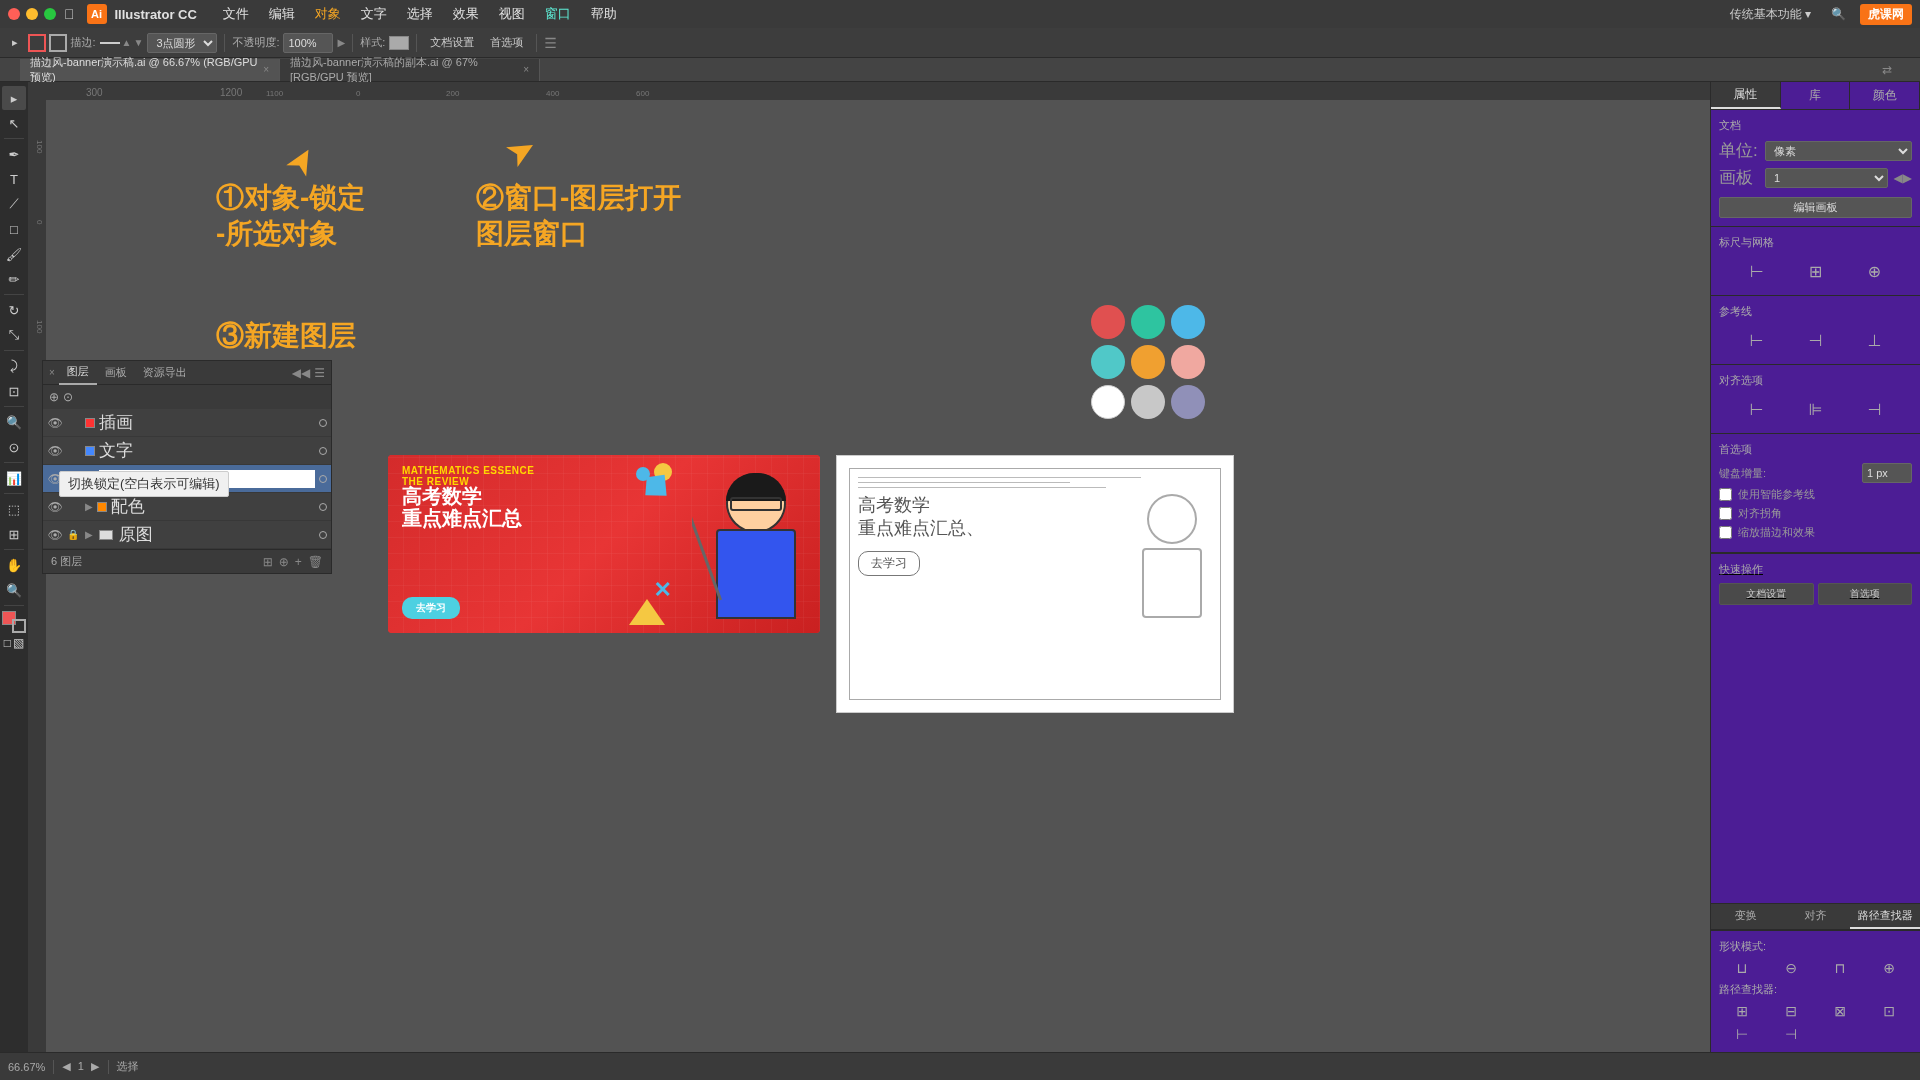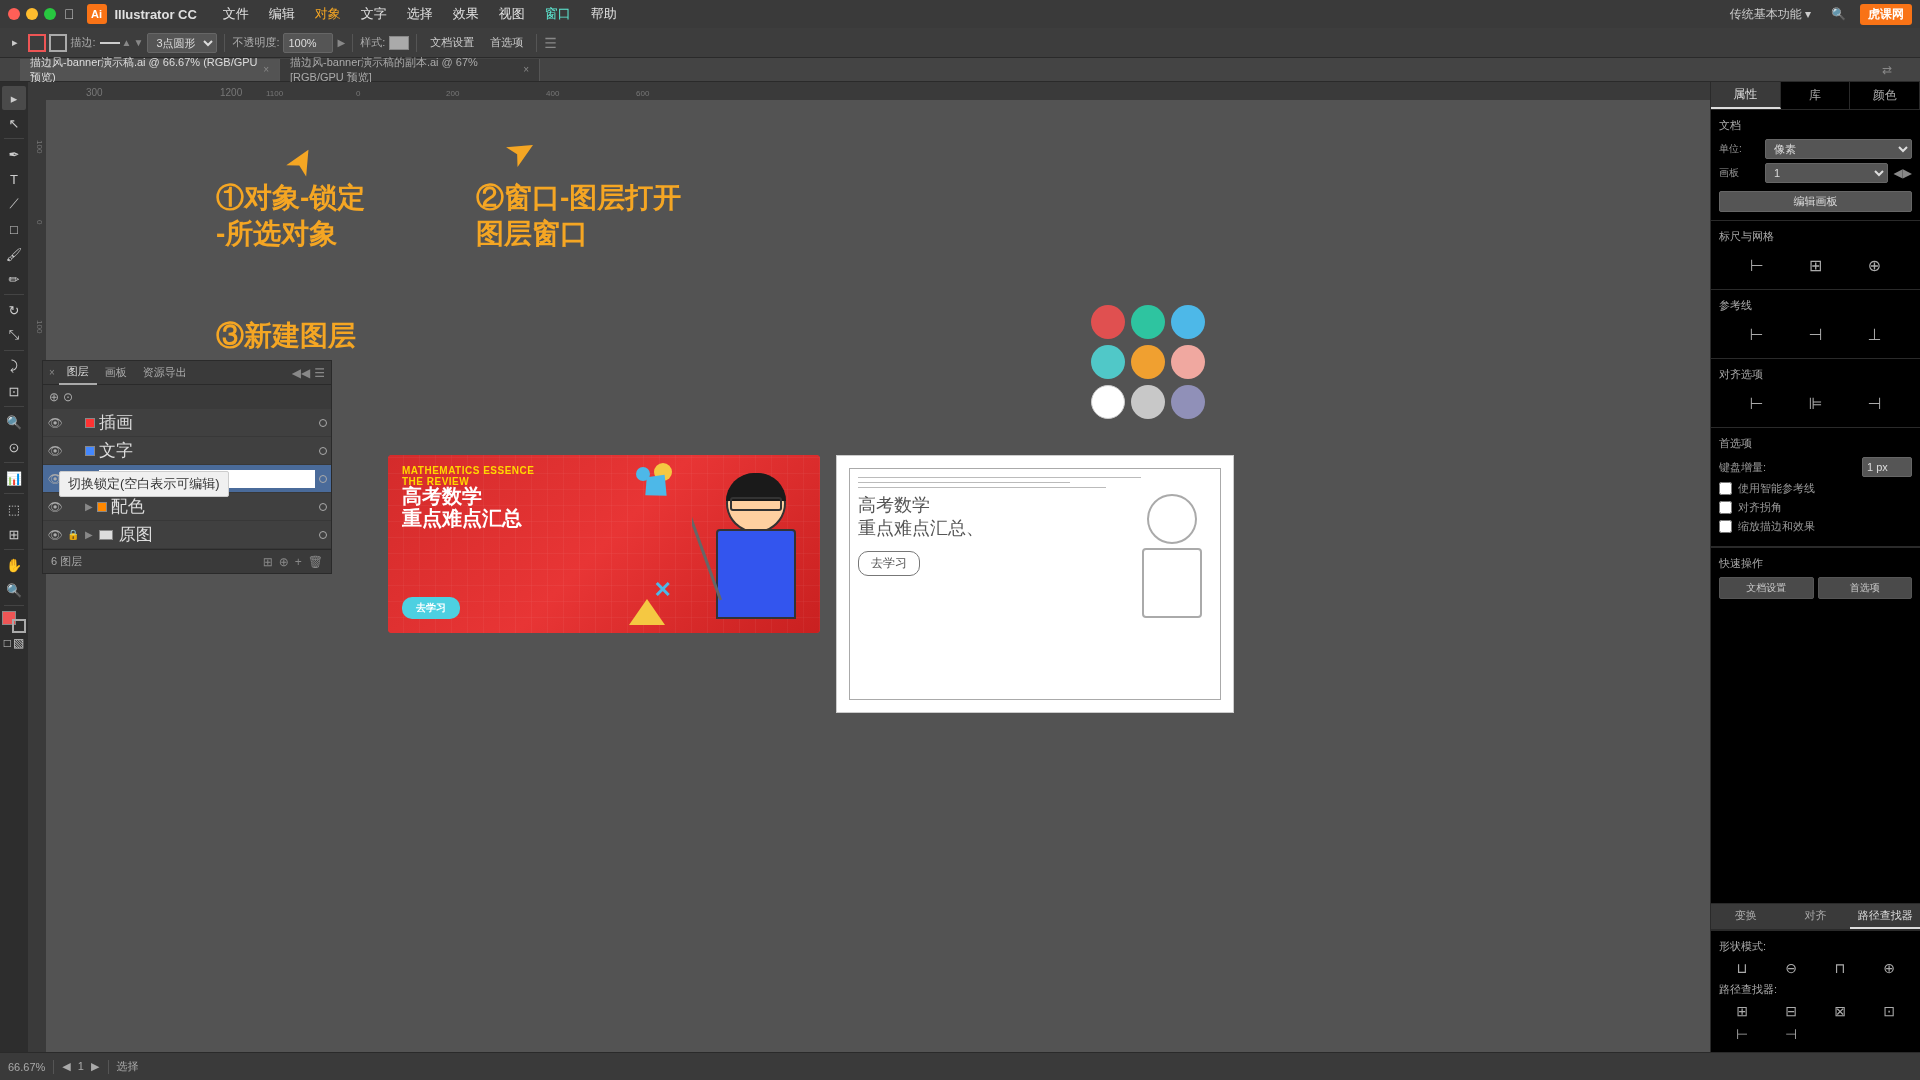--- a/index.html
+++ b/index.html
@@ -144,36 +144,36 @@
     }
 
     
     .sketch-area {
       position: absolute; top: 355px; left: 790px; width: 398px; height: 258px;
       background: white; border: 1px solid #ccc;
     }
 
     
     #right-panel {
-      width: 210px; background: #000000; flex-shrink: 0;
+      width: 210px; background: #4c1d95; flex-shrink: 0;
       display: flex; flex-direction: column;
       border-left: 1px solid #2a2a2a;
     }
     .right-panel-tabs {
       display: flex; height: 28px; border-bottom: 1px solid #2a2a2a;
     }
     .rp-tab {
       flex: 1; display: flex; align-items: center; justify-content: center;
       font-size: 12px; color: #aaa; cursor: pointer; border-right: 1px solid #2a2a2a;
     }
     .rp-tab.active { color: #ddd; background: #3a3a3a; border-bottom: 2px solid #ddd; }
     .rp-section { padding: 8px; border-bottom: 1px solid #2a2a2a; }
     .rp-section-title { color: #aaa; font-size: 11px; margin-bottom: 6px; }
     .rp-row { display: flex; align-items: center; gap: 6px; margin-bottom: 4px; }
-    .rp-label { color: #999; font-size: 10px; width: 40px; }
+    .rp-label { color: #999; font-size: 17px; width: 40px; }
     .rp-select {
       background: #555; border: 1px solid #666; color: #ddd;
       font-size: 11px; padding: 1px 4px; border-radius: 2px; flex: 1; height: 20px;
     }
     .rp-input {
       background: #555; border: 1px solid #666; color: #ddd;
       font-size: 11px; padding: 1px 4px; border-radius: 2px; width: 50px; height: 20px;
     }
     .rp-btn {
       background: #555; border: 1px solid #666; color: #ddd;
@@ -250,21 +250,21 @@
     .rp-scrollable { overflow-y: auto; flex: 1; }
     .rp-scrollable::-webkit-scrollbar { width: 4px; }
     .rp-scrollable::-webkit-scrollbar-track { background: #3a3a3a; }
     .rp-scrollable::-webkit-scrollbar-thumb { background: #555; }
 
     
     .path-section { padding: 8px; border-top: 1px solid #2a2a2a; }
     .path-grid { display: grid; grid-template-columns: repeat(4, 1fr); gap: 3px; }
     .path-icon { color: #aaa; font-size: 14px; cursor: pointer; text-align: center; padding: 2px; }
 
-    .quick-actions { padding: 8px; border-top: 1px solid #2a2a2a; }
+    .quick-actions { padding: 8px; border-top: 1px solid #2a2a2a; text-decoration: underline; }
     .quick-actions-row { display: flex; gap: 4px; }
     .qa-btn {
       flex: 1; background: #4a4a4a; border: 1px solid #555; color: #ccc;
       font-size: 10px; padding: 3px 4px; border-radius: 2px; cursor: pointer; text-align: center;
     }
   </style>
 </head>
 <body>
 
 <div id="menu-bar">

